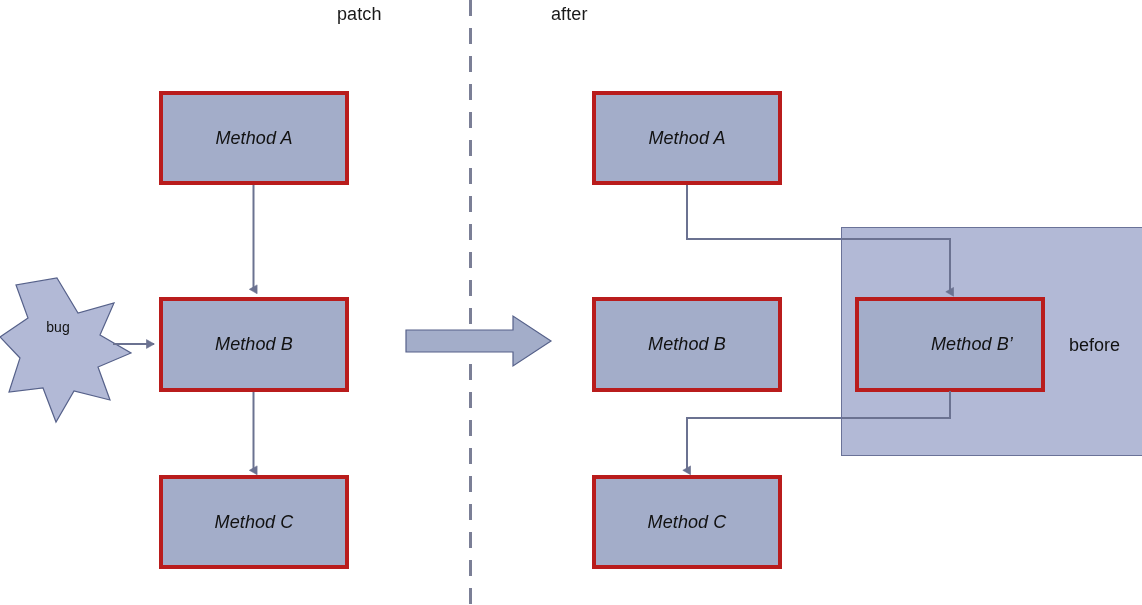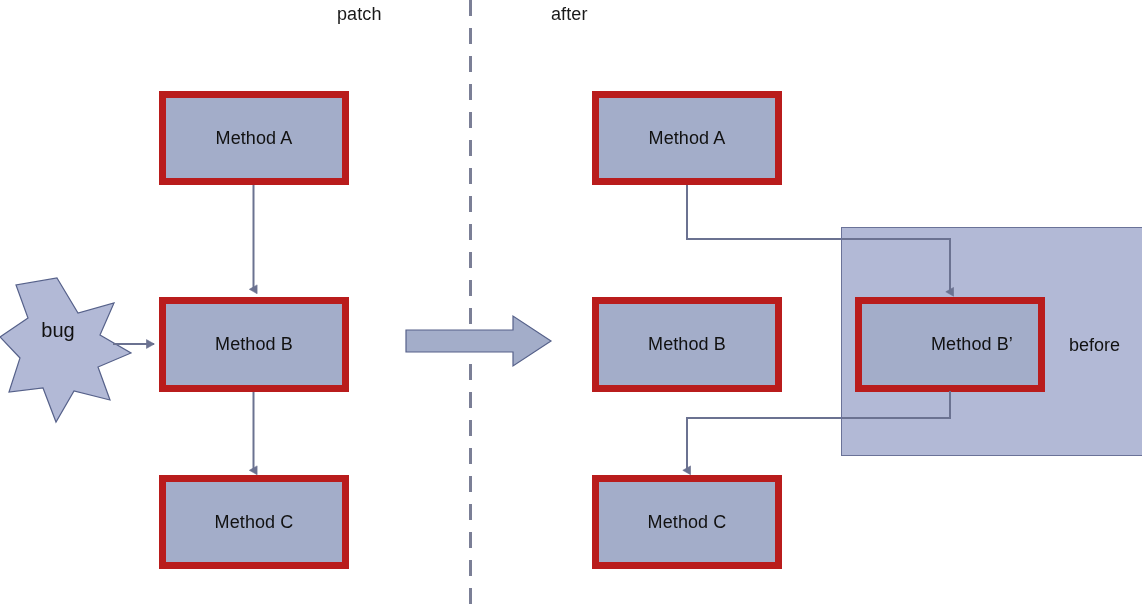--- a/index.html
+++ b/index.html
@@ -28,43 +28,44 @@
     position: absolute;
     font-size: 18px;
     color: #1a1a1a;
     white-space: nowrap;
     letter-spacing: 0.1px;
   }
   .node-box {
     position: absolute;
     box-sizing: border-box;
     background: #a3adc9;
-    border: 7px solid #b91c1c;
+    border: 4px solid #b91c1c;
     display: flex;
     align-items: center;
     justify-content: center;
     font-size: 18px;
     color: #111111;
     letter-spacing: 0.1px;
+    font-style: italic;
   }
   .patch-region {
     position: absolute;
     box-sizing: border-box;
     background: #b2b9d6;
     border: 1px solid #6a7298;
   }
   .patch-label {
     position: absolute;
     font-size: 18px;
     color: #111111;
     white-space: nowrap;
   }
   .bug-label {
     position: absolute;
-    font-size: 20px;
+    font-size: 14px;
     color: #111111;
     white-space: nowrap;
     text-align: center;
   }
 </style>
 </head>
 <body>
 
 <div id="canvas">
 

